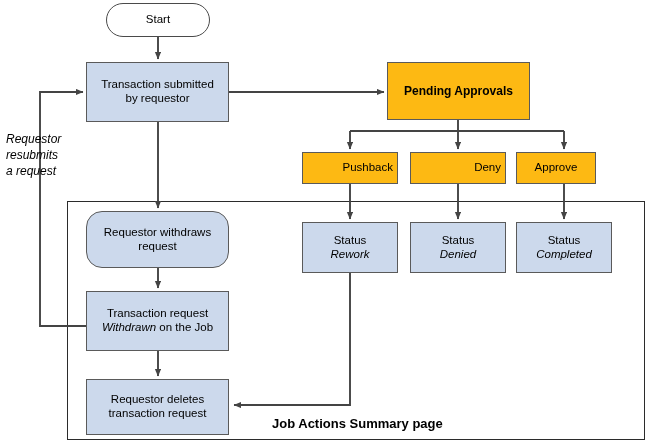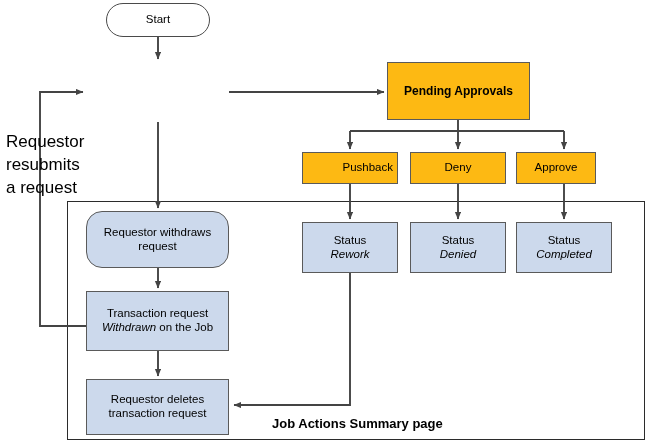--- a/index.html
+++ b/index.html
@@ -61,24 +61,25 @@
   .ital { font-style: italic; margin-top: 9px; }
   .frame {
     position: absolute;
     box-sizing: border-box;
     border: 1.4px solid #2b2b2b;
     background: transparent;
   }
   .free-label {
     position: absolute;
     color: #000000;
-    font-size: 17px;
+    font-size: 12px;
     line-height: 1.35;
     text-align: left;
     white-space: pre-line;
+    font-style: italic;
   }
   .frame-label {
     position: absolute;
     color: #000000;
     font-size: 13px;
     font-weight: bold;
     white-space: nowrap;
   }
 </style>
 </head>
@@ -119,30 +120,36 @@
       <path d="M350,273 L350,405 L234,405" marker-end="url(#arrow)"></path>
 
       <path d="M86,326 L40,326 L40,92 L83,92" marker-end="url(#arrow)"></path>
     </g>
   </svg>
 
   <div class="node node-terminator" style="left:106px; top:3px; width:104px; height:34px;">
     <span class="node-inner">Start</span>
   </div>
 
+  <div class="node node-process" style="left:86px; top:62px; width:143px; height:60px;">
+    <span class="node-inner">
+      <span>Transaction submitted</span><br>
+      <span>by requestor</span>
+    </span>
+  </div>
 
   <div class="node node-decision bold" style="left:387px; top:62px; width:143px; height:58px;">
     <span class="node-inner">Pending Approvals</span>
   </div>
 
   <div class="node node-decision" style="left:302px; top:152px; width:96px; height:32px;text-align:right;">
     <span class="node-inner">Pushback</span>
   </div>
 
-  <div class="node node-decision" style="left:410px; top:152px; width:96px; height:32px;">
+  <div class="node node-decision" style="left:410px; top:152px; width:96px; height:32px;text-align:right;">
     <span class="node-inner">Deny</span>
   </div>
 
   <div class="node node-decision" style="left:516px; top:152px; width:80px; height:32px;">
     <span class="node-inner">Approve</span>
   </div>
 
   <div class="node node-process" style="left:302px; top:222px; width:96px; height:51px;">
     <span class="node-inner">
       <span>Status</span><br>

